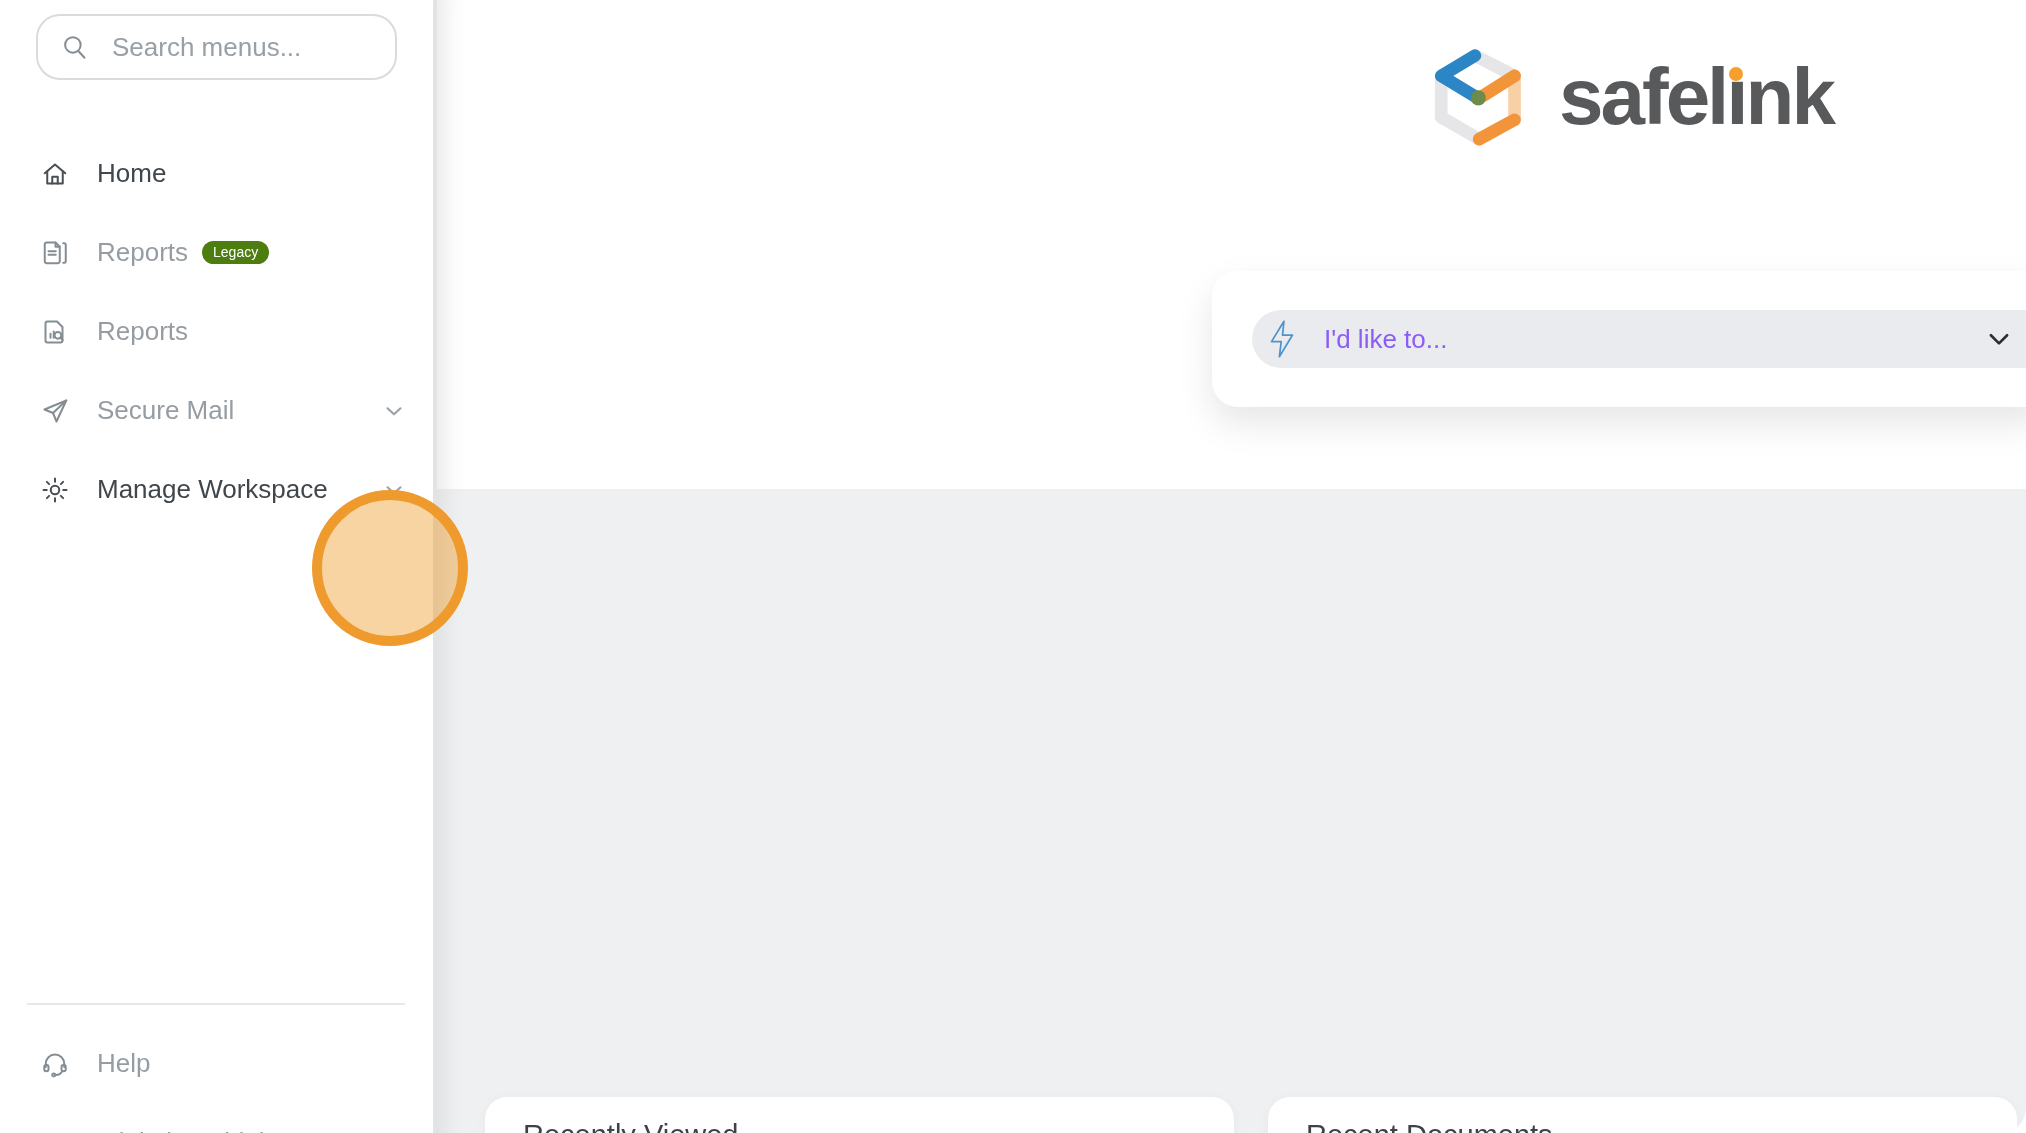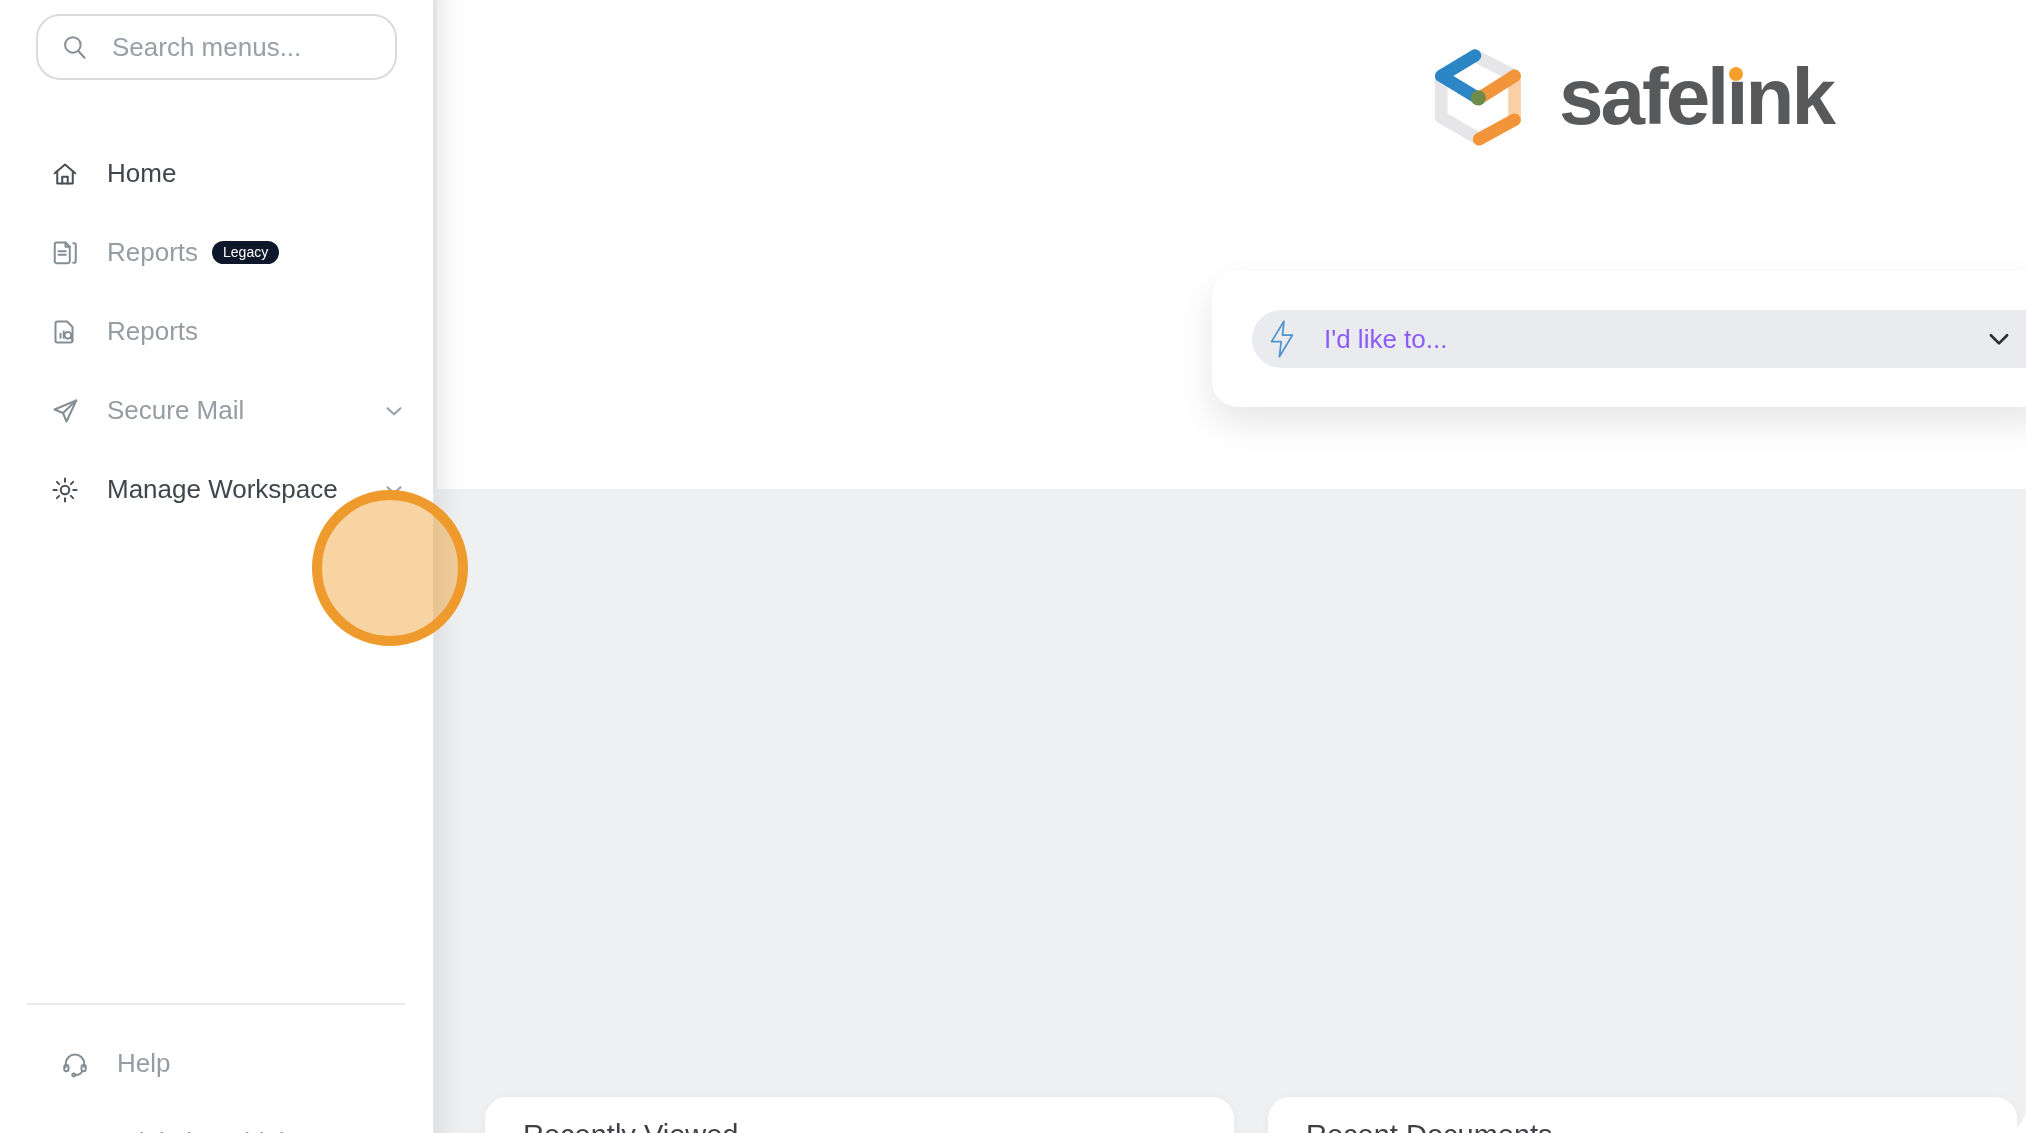--- a/index.html
+++ b/index.html
@@ -17,36 +17,36 @@
     display:flex;align-items:center;padding-left:22px;
   }
   .side-search input{
     border:none;outline:none;flex:1;font-size:26px;color:#565d63;background:transparent;
     font-family:"Liberation Sans",sans-serif;margin-left:20px;min-width:0;
   }
   .side-search input::placeholder{color:#98a0a6;opacity:1;}
   .nav{position:absolute;left:0;top:134px;width:433px;}
   .nav-item{
     position:relative;height:79px;display:flex;align-items:center;
-    padding-left:50px;padding-right:26px;cursor:pointer;
+    padding-left:40px;padding-right:26px;cursor:pointer;
   }
   .nav-item .lbl{font-size:26px;color:#959da3;margin-left:27px;white-space:nowrap;}
   .nav-item.dark .lbl{color:#3f464c;}
   .icon24{width:30px;height:30px;flex:0 0 30px;}
   .icon24 svg{width:100%;height:100%;display:block;}
   .stroke-gray{stroke:#848d93;fill:none;stroke-width:1.6;stroke-linecap:round;stroke-linejoin:round;}
   .stroke-dark{stroke:#474e54;fill:none;stroke-width:1.6;stroke-linecap:round;stroke-linejoin:round;}
   .badge{
-    margin-left:14px;background:#0f172a;color:#fff;font-size:14px;
+    margin-left:14px;background:#4d7c0f;color:#fff;font-size:14px;
     padding:4px 11px 5px;border-radius:12px;line-height:1;white-space:nowrap;
   }
   .nav-chevron{margin-left:auto;width:26px;height:26px;}
   .nav-chevron svg{width:100%;height:100%;display:block;stroke:#9ba2a8;fill:none;stroke-width:2;stroke-linecap:round;stroke-linejoin:round;}
   .side-divider{position:absolute;left:27px;top:1003px;width:378px;height:2px;background:#e7e8ea;}
-  .side-footer-item{position:absolute;left:0;width:433px;height:79px;display:flex;align-items:center;padding-left:60px;cursor:pointer;}
+  .side-footer-item{position:absolute;left:0;width:433px;height:79px;display:flex;align-items:center;padding-left:40px;cursor:pointer;}
   .side-footer-item .lbl{font-size:26px;color:#959da3;margin-left:27px;white-space:nowrap;}
   .help-row{top:1024px;}
   .minimise-row{top:1103px;}
   
   .main{
     position:absolute;left:437px;top:0;right:0;height:1133px;background:#fff;z-index:1;
     box-shadow:inset 26px 0 24px -20px rgba(0,0,0,0.10);
   }
   .graybg{
     position:absolute;left:0;top:489px;right:0;bottom:0;background:#eff0f1;

